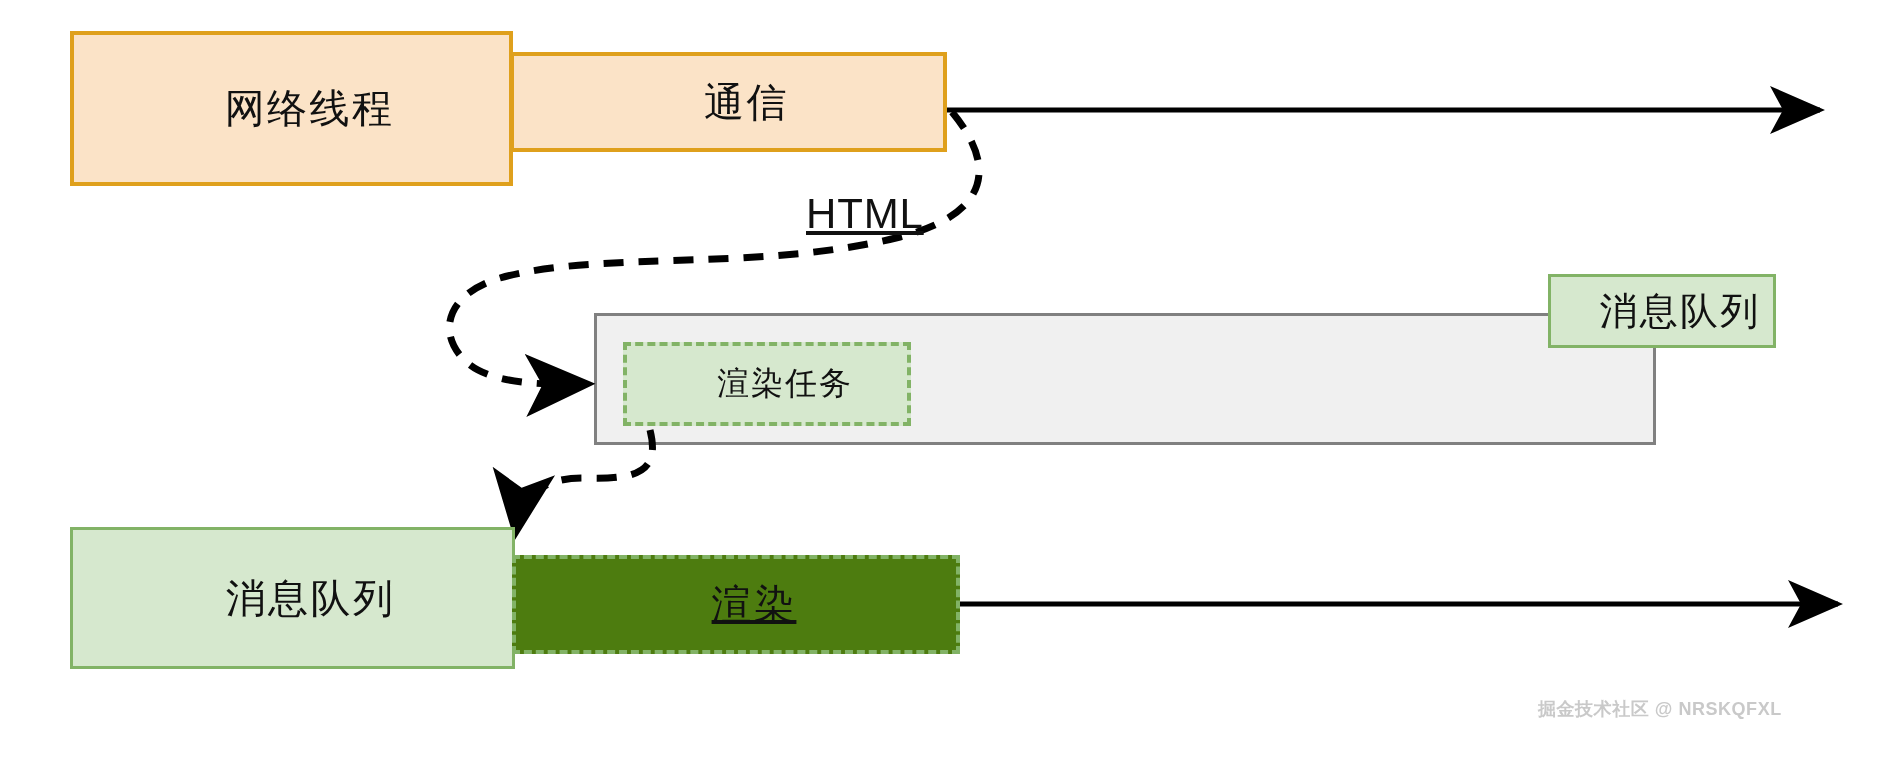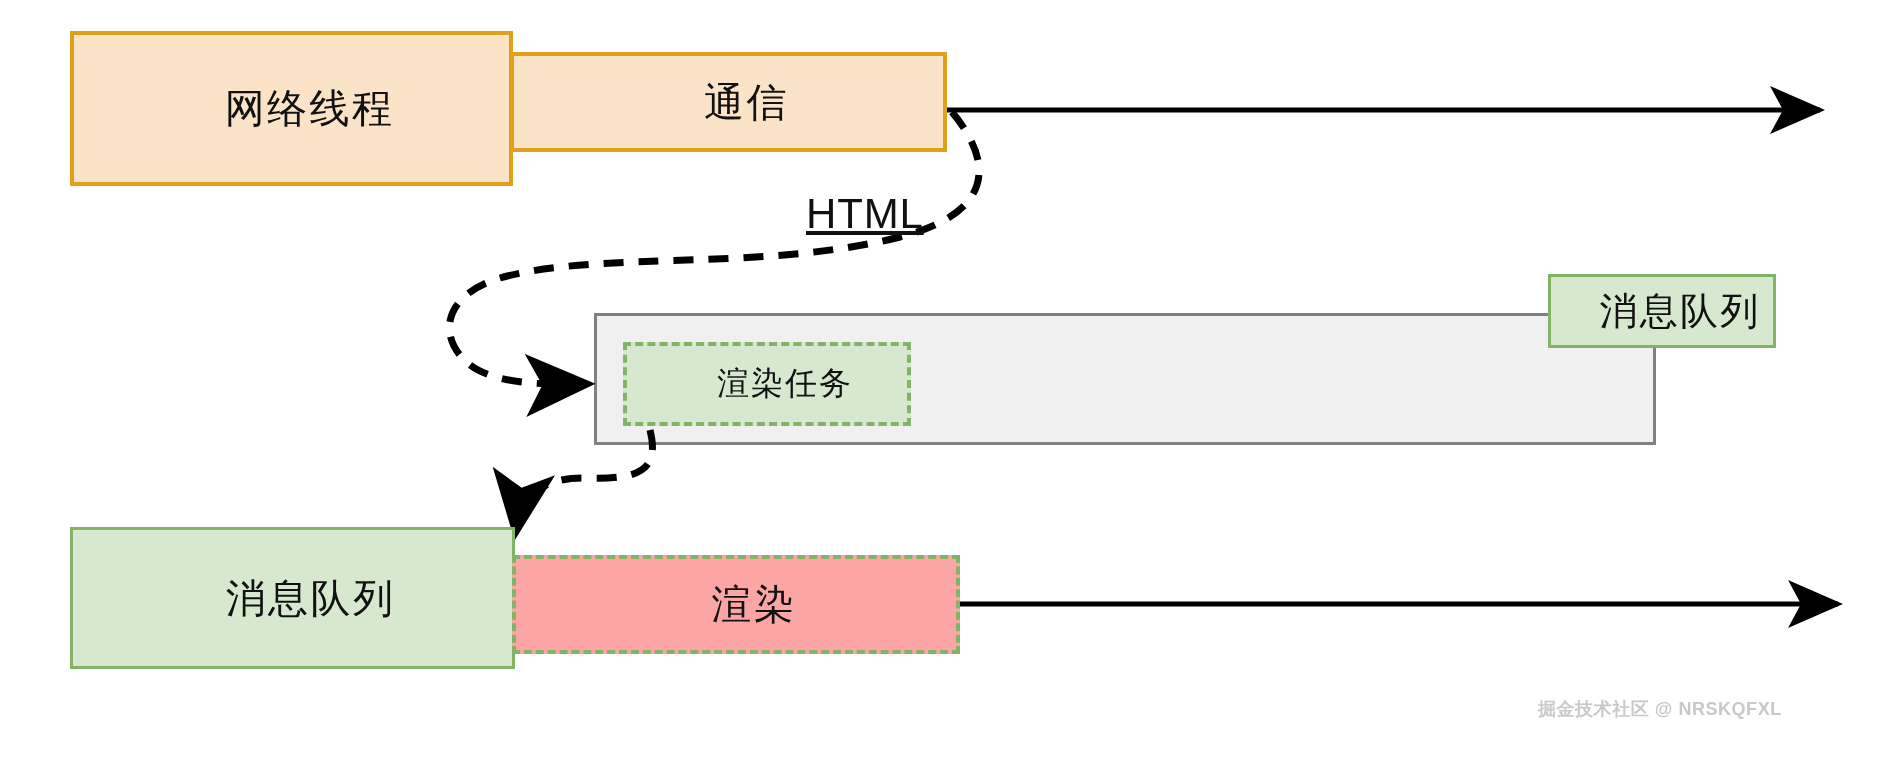--- a/index.html
+++ b/index.html
@@ -58,23 +58,24 @@
     height: 142px;
     background: #d6e8ce;
     border: 3px solid #82b366;
     font-size: 40px;
   }
   #render-task-bar-box {
     left: 512px;
     top: 555px;
     width: 448px;
     height: 99px;
-    background: #fca5a5;
+    background: #4d7c0f;
     border: 4px dashed #82b366;
     font-size: 40px;
+    text-decoration: underline;
   }
 
   
   #message-queue-box {
     position: absolute;
     left: 594px;
     top: 313px;
     width: 1062px;
     height: 132px;
     box-sizing: border-box;

